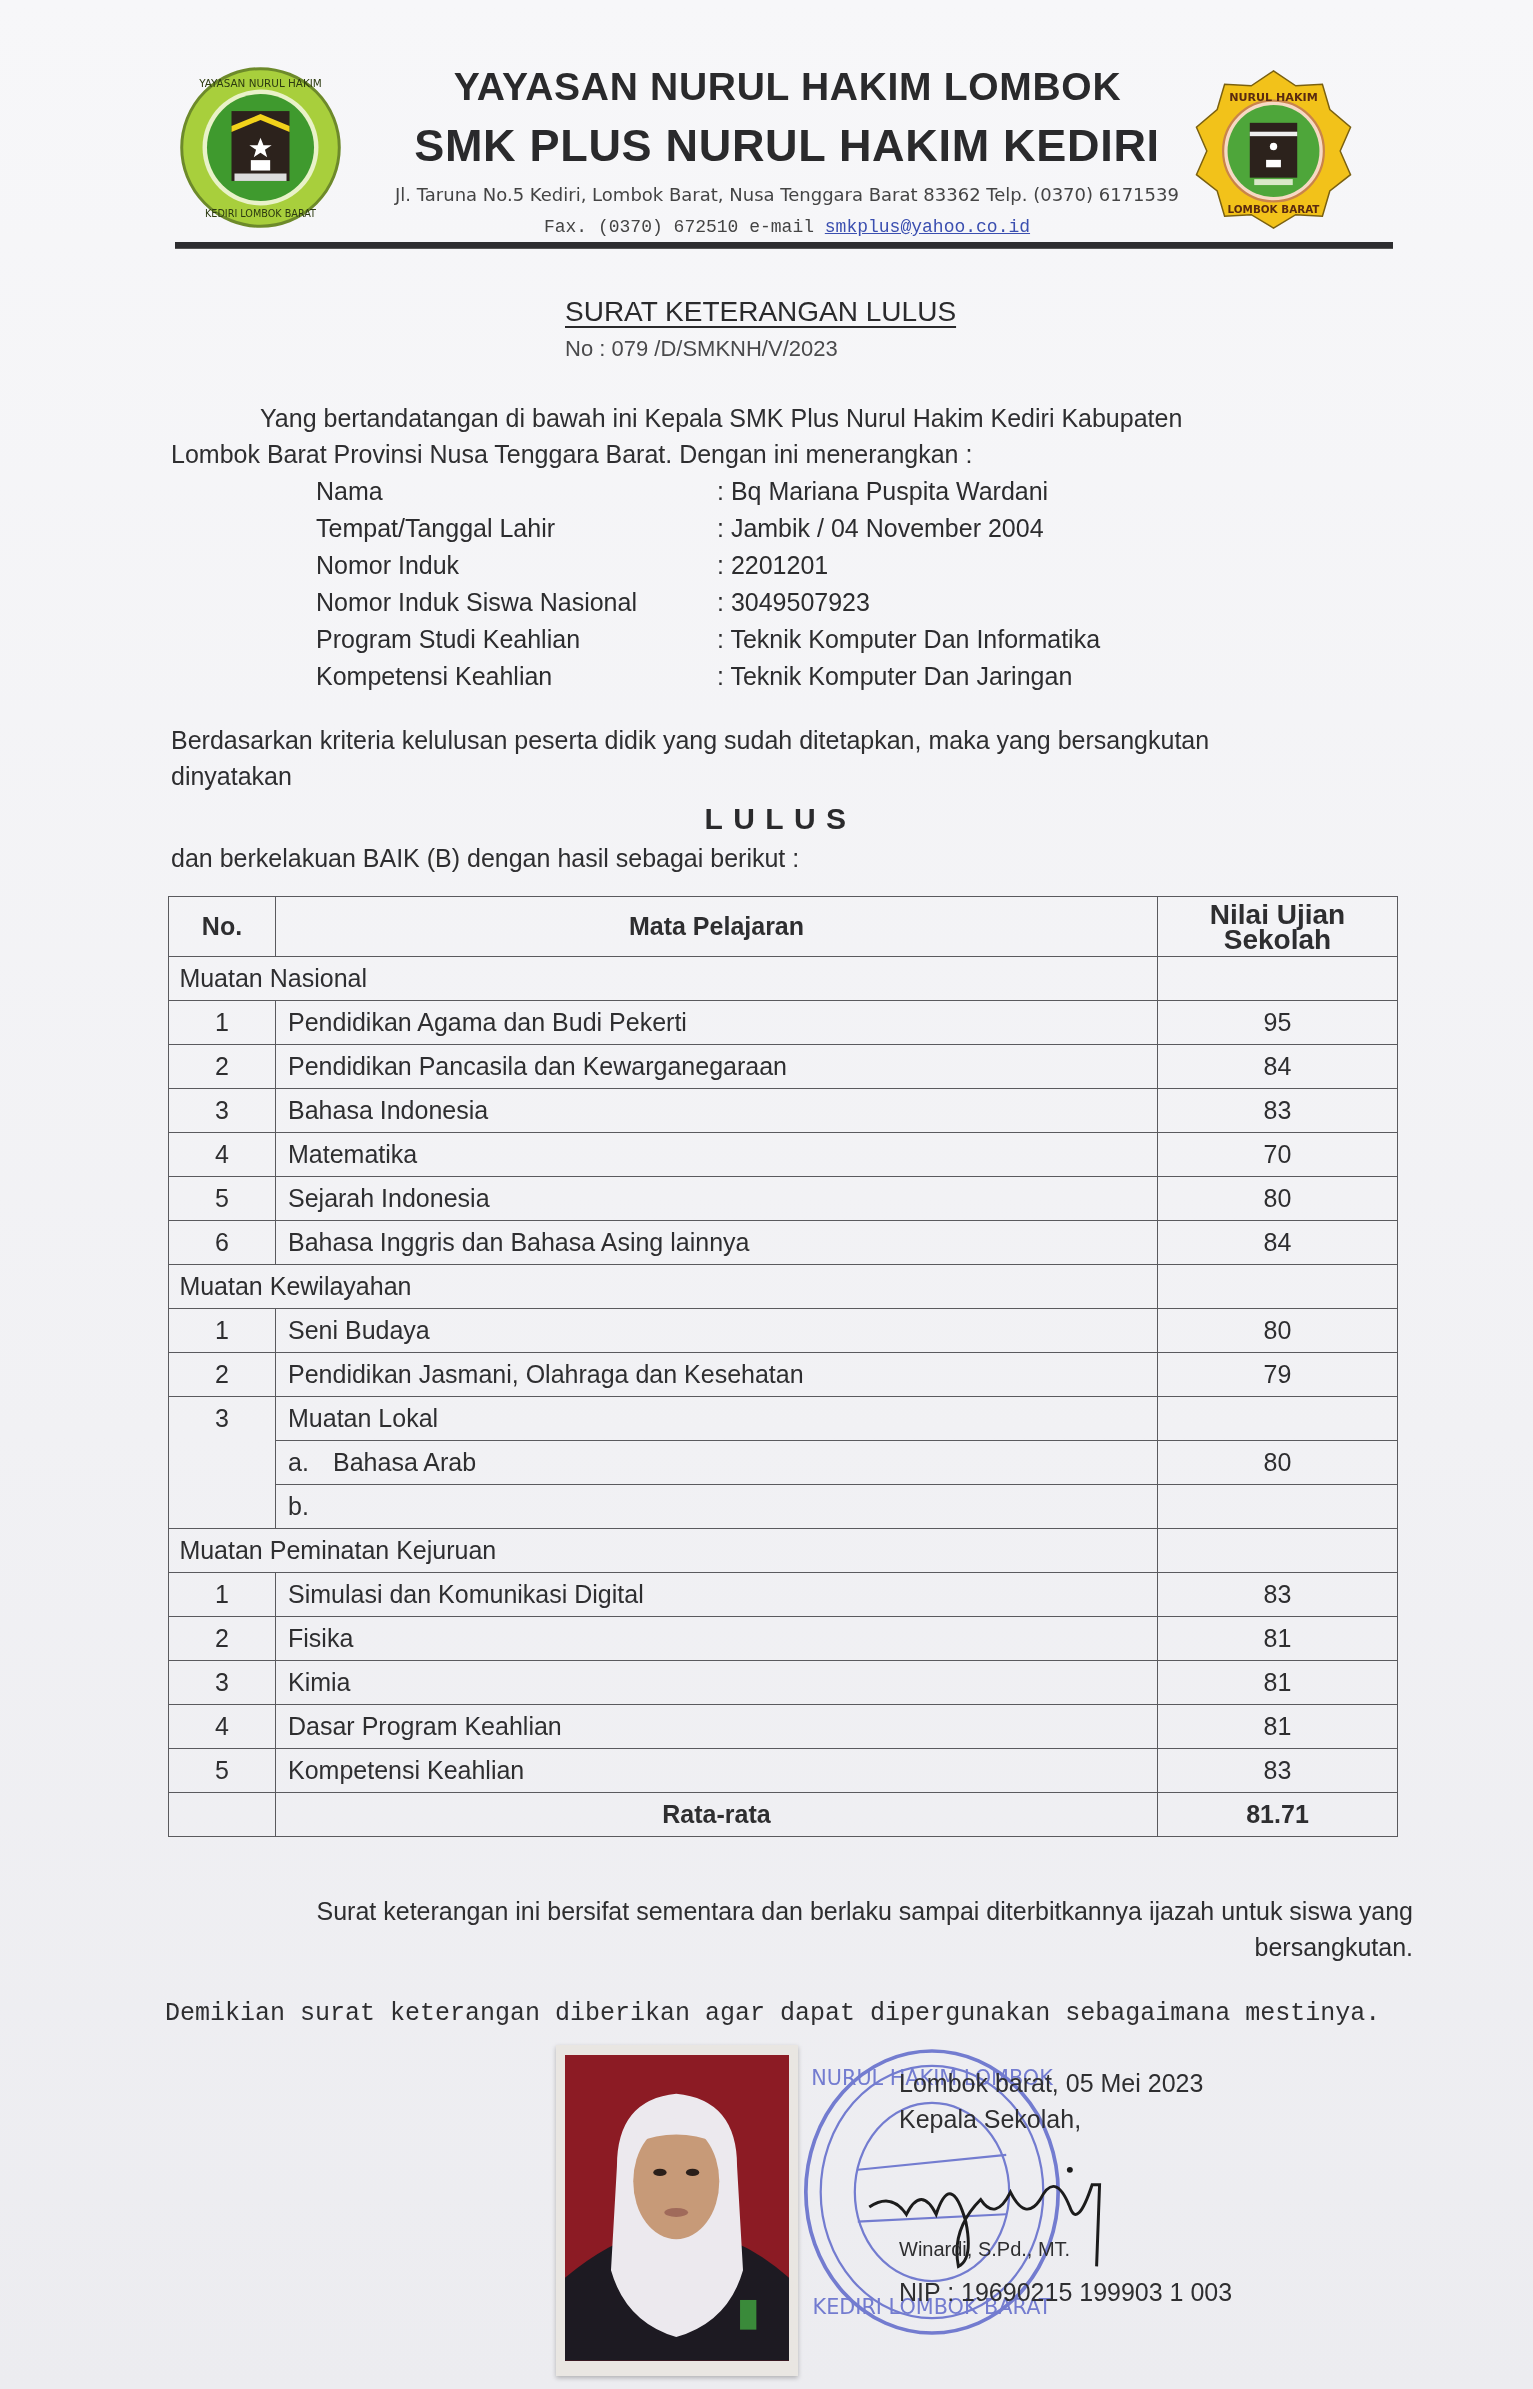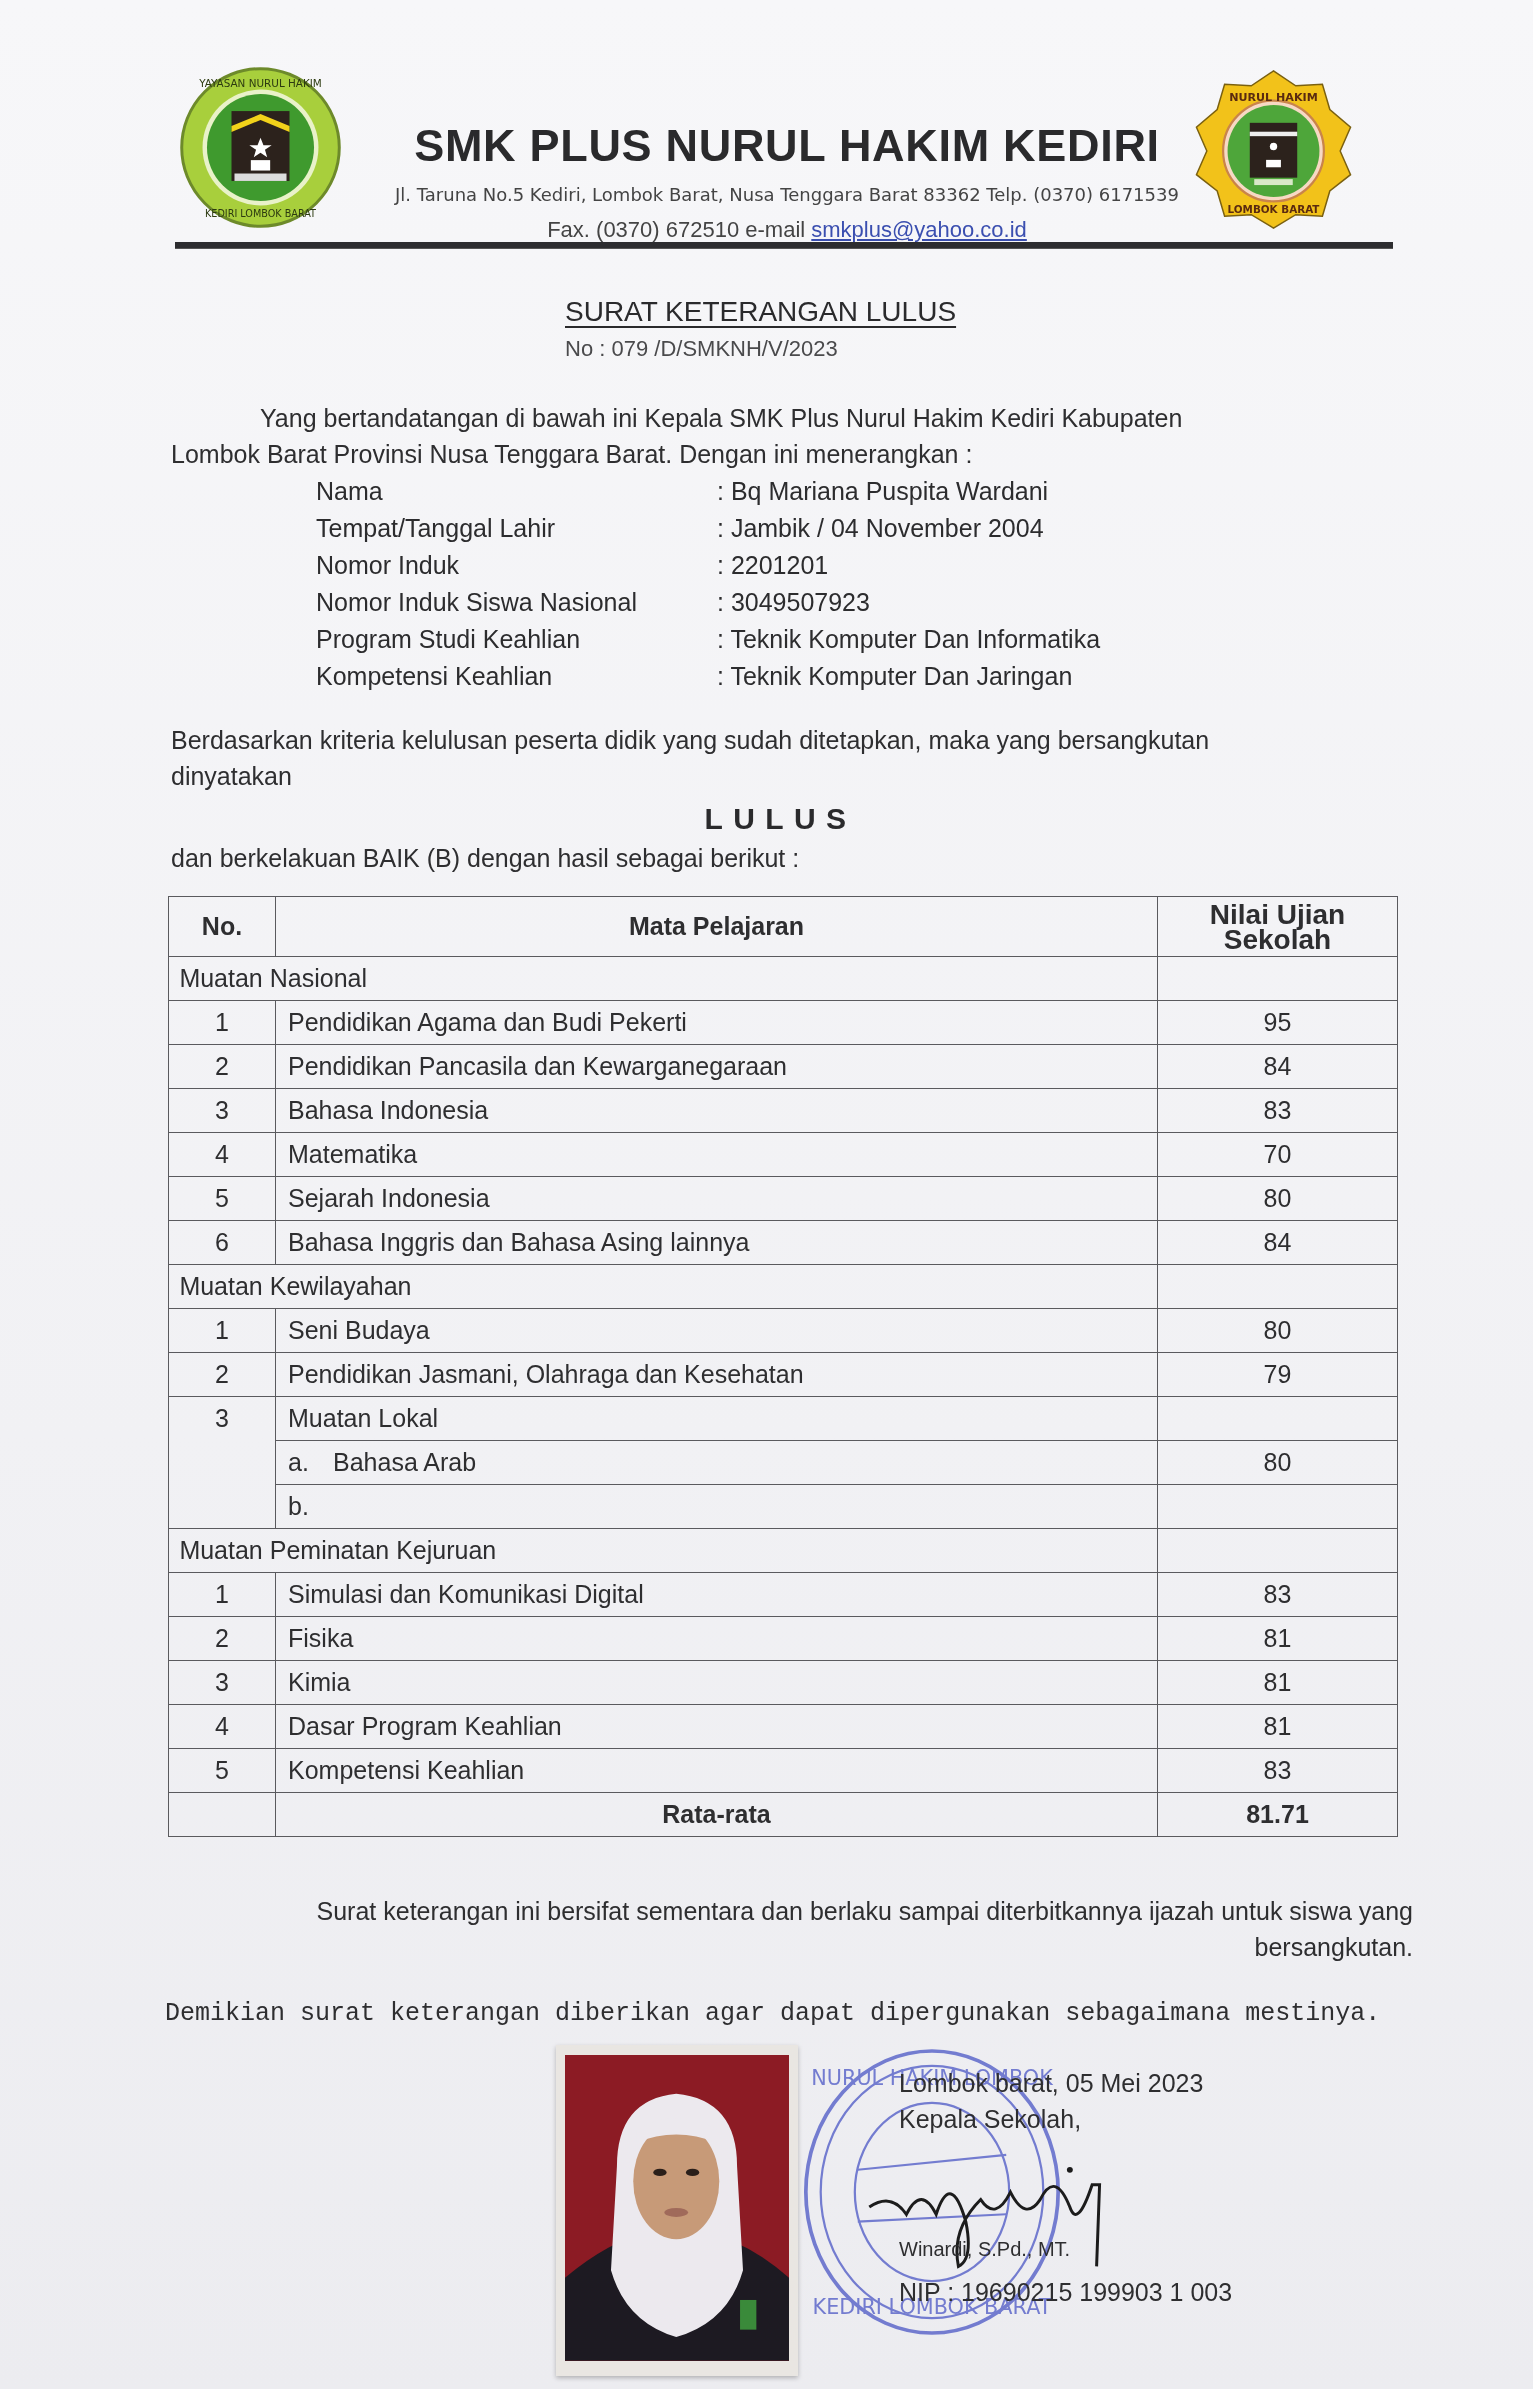--- a/index.html
+++ b/index.html
@@ -26,21 +26,21 @@
     .kop-title2 {
       position: absolute; left: 386px; top: 120px; width: 802px; text-align: center;
       font-size: 45px; font-weight: bold; letter-spacing: 0.7px; color: #2a2a2c;
     }
     .kop-addr {
       position: absolute; left: 371px; top: 184px; width: 832px; text-align: center;
       font-size: 18px; color: #444; font-family: "DejaVu Sans", sans-serif;
     }
     .kop-fax {
       position: absolute; left: 371px; top: 217px; width: 832px; text-align: center;
-      font-size: 22px; color: #444; font-family: Liberation Sans, sans-serif;
+      font-size: 18px; color: #444; font-family: Liberation Mono, monospace;
     }
     .kop-fax .email { color: #3b4fb0; text-decoration: underline; }
     .kop-rule {
       position: absolute; left: 175px; top: 242px; width: 1218px; height: 6px;
       background: #2d2d30; border-bottom: 1.5px solid #555;
     }
     
     .doc-title {
       position: absolute; left: 565px; top: 296px; width: 446px;
       font-size: 28px; color: #2a2a2c; text-decoration: underline;
@@ -105,20 +105,21 @@
     <circle cx="111" cy="111" r="72" fill="#3f9a2e"></circle>
     <rect x="72" y="62" width="78" height="94" fill="#2c221c"></rect>
     <polygon points="72,82 111,66 150,82 150,90 111,74 72,90" fill="#f2d21a"></polygon>
     <polygon points="111,98 115,108 126,108 117,114 120,124 111,118 102,124 105,114 96,108 107,108" fill="#fff"></polygon>
     <rect x="98" y="128" width="26" height="14" fill="#fff"></rect>
     <rect x="76" y="146" width="70" height="10" fill="#ddd"></rect>
     <text x="111" y="30" font-size="14" text-anchor="middle" fill="#2c3a10" font-family="DejaVu Sans">YAYASAN NURUL HAKIM</text>
     <text x="111" y="204" font-size="13" text-anchor="middle" fill="#2c3a10" font-family="DejaVu Sans">KEDIRI LOMBOK BARAT</text>
   </svg>
 
+  <div class="kop-title1">YAYASAN NURUL HAKIM LOMBOK</div>
   <div class="kop-title2">SMK PLUS NURUL HAKIM KEDIRI</div>
   <div class="kop-addr">Jl. Taruna No.5 Kediri, Lombok Barat, Nusa Tenggara Barat 83362 Telp. (0370) 6171539</div>
   <div class="kop-fax">
     <span>Fax. (0370) 672510 e-mail </span><span class="email">smkplus@yahoo.co.id</span>
   </div>
 
   <svg class="logo logo-right" viewBox="0 0 220 220">
     <polygon points="110,4 140,24 176,22 186,56 214,80 200,112 214,144 186,166 176,200 140,198 110,216 80,198 44,200 34,166 6,144 20,112 6,80 34,56 44,22 80,24" fill="#f2c21a" stroke="#7a6010" stroke-width="2"></polygon>
     <circle cx="110" cy="112" r="68" fill="#f7d9c4" stroke="#c9844a" stroke-width="3"></circle>
     <circle cx="110" cy="112" r="62" fill="#4ea63a"></circle>

